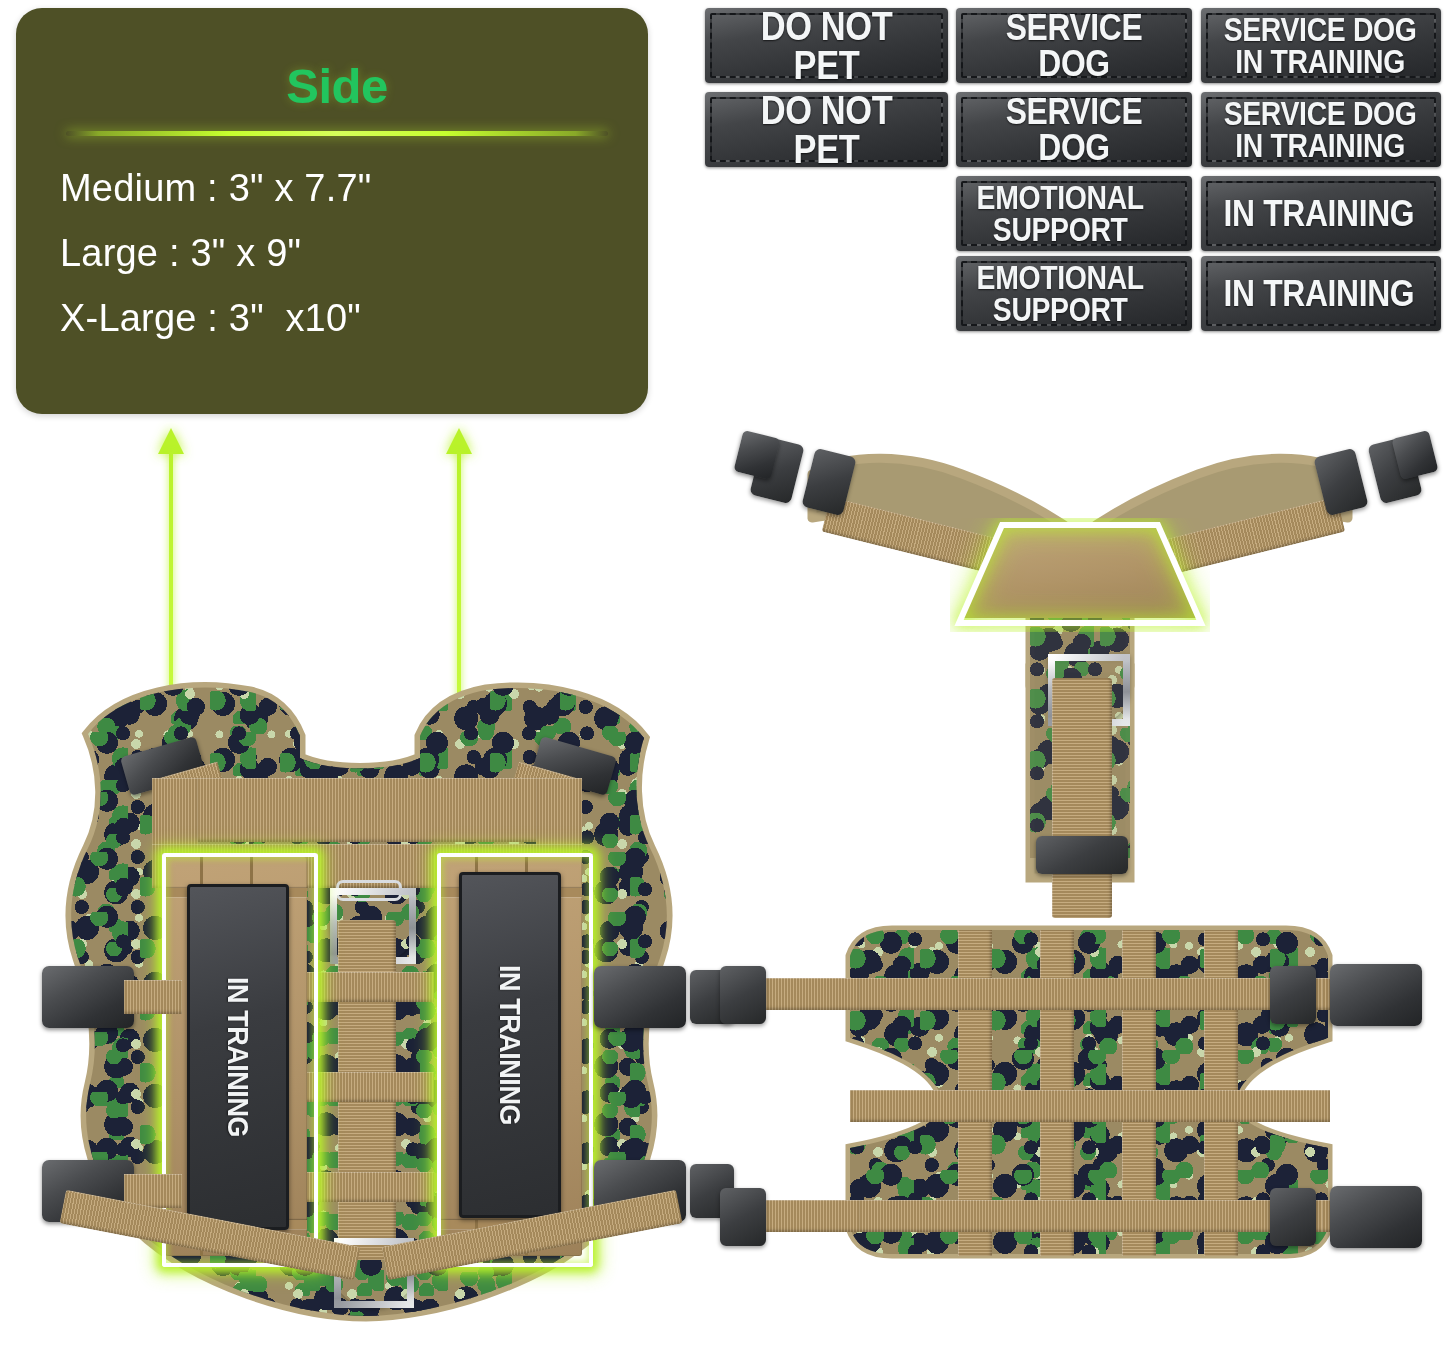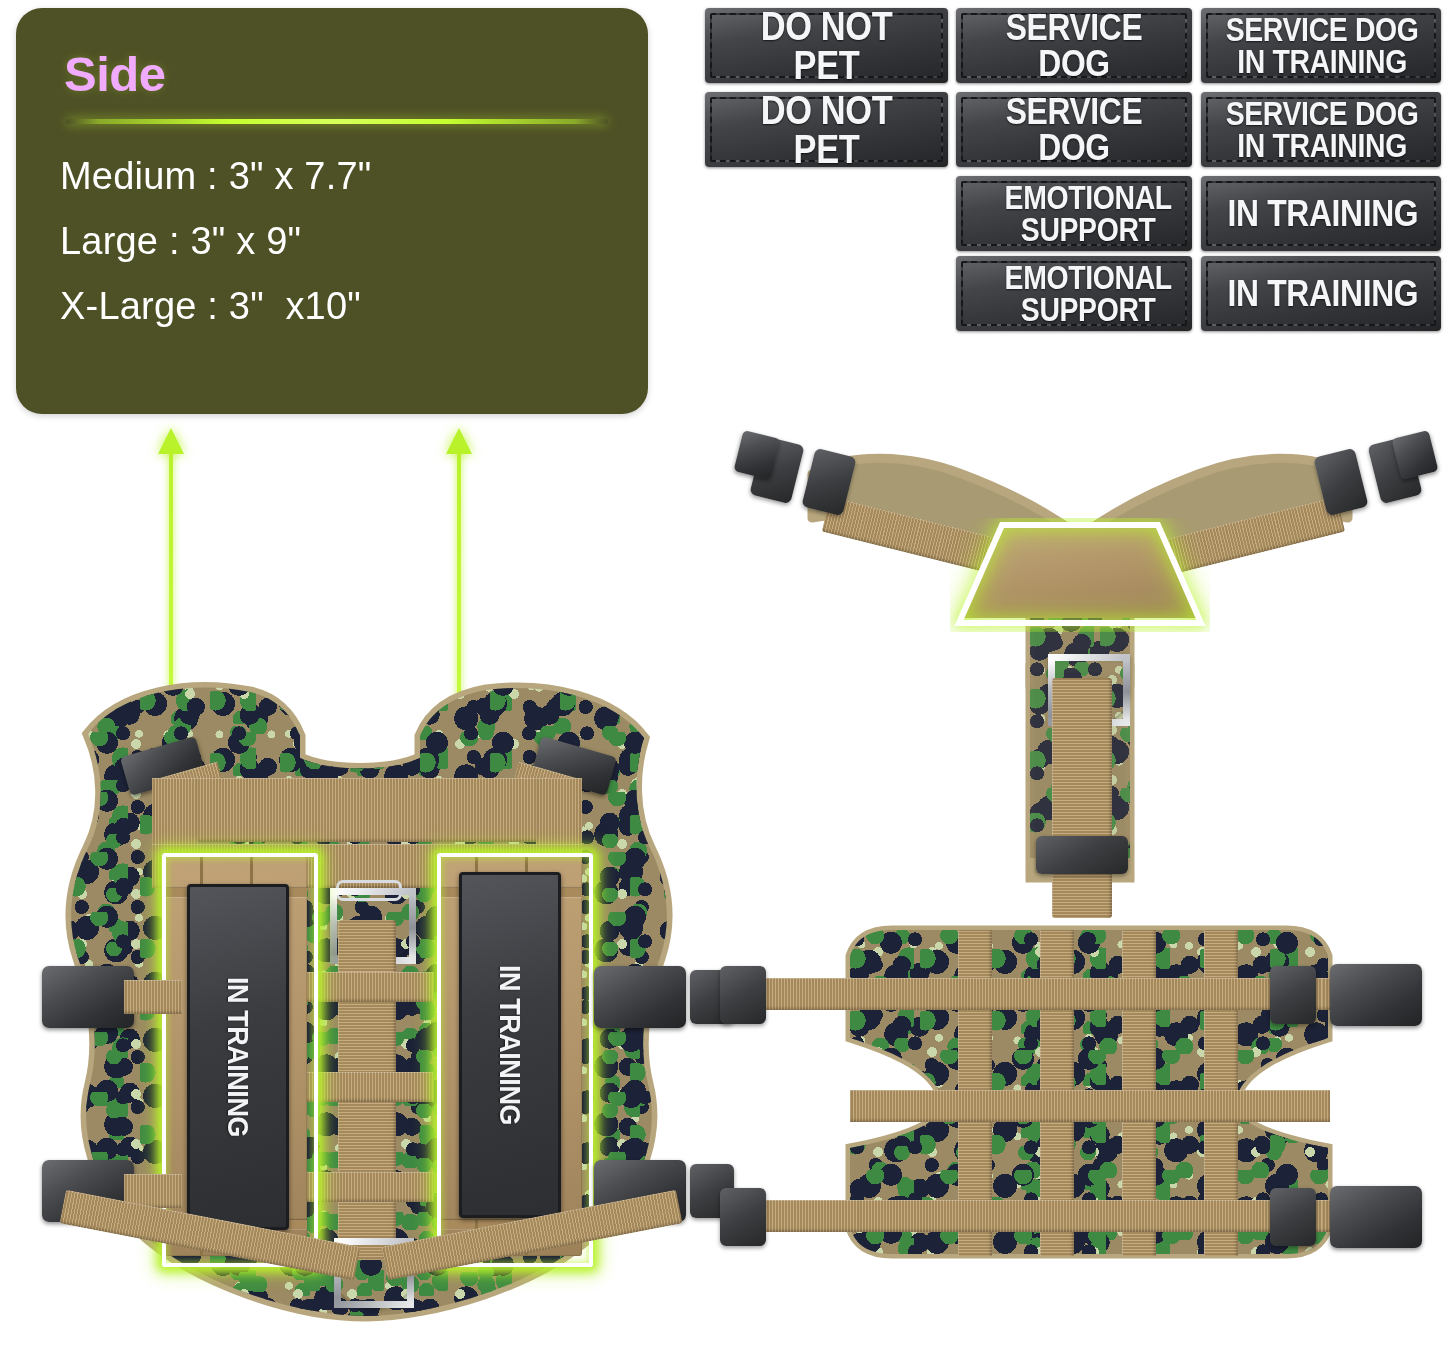--- a/index.html
+++ b/index.html
@@ -11,23 +11,24 @@
   .stage{position:absolute;inset:0;}
 
   
   #info-box{
     position:absolute;left:16px;top:8px;width:632px;height:406px;
     background:#4e5026;border-radius:26px;
     box-shadow:0 2px 6px rgba(0,0,0,.18);
     box-sizing:border-box;padding:34px 34px 0 44px;
   }
   #info-title{
-    color:#f0abfc;font-weight:bold;font-size:49px;line-height:1.16;
+    color:#22c55e;font-weight:bold;font-size:49px;line-height:1.16;
     letter-spacing:-0.5px;text-shadow:0 0 10px rgba(185,242,42,.28);
-    margin:4px;
+    margin:16px;
+    text-align:center;
   }
   #info-divider{
     margin:16px 6px 0 6px;height:5px;border-radius:3px;
     background:linear-gradient(to right,
       rgba(185,242,42,0) 0%,
       rgba(185,242,42,.55) 6%,
       #c6ff2e 30%,
       #d6ff5a 50%,
       #c6ff2e 70%,
       rgba(185,242,42,.55) 94%,
@@ -47,21 +48,21 @@
     border-radius:4px;
     background:linear-gradient(165deg,#6d6f72 0%,#4c4e51 22%,#393b3e 55%,#2a2c2f 82%,#232527 100%);
     padding:5px;
     box-shadow:0 1px 3px rgba(0,0,0,.45);
     display:flex;align-items:center;justify-content:center;
   }
   .patch-inner{
     width:100%;height:100%;border-radius:2px;
     border:2px dashed #15171a;
     background:linear-gradient(170deg,#5e6063 0%,#434548 28%,#343639 62%,#26282b 100%);
-    display:flex;align-items:center;justify-content:flex-end;
+    display:flex;align-items:center;justify-content:flex-start;
     box-sizing:border-box;
   }
   .patch-text{
     color:#f4f6f7;font-weight:bold;text-align:center;
     line-height:.96;letter-spacing:-0.4px;
     transform:scaleX(.86);
     text-shadow:0 1px 2px rgba(0,0,0,.65);
     white-space:pre-line;
     font-family:"Liberation Sans","DejaVu Sans",sans-serif;
   }

